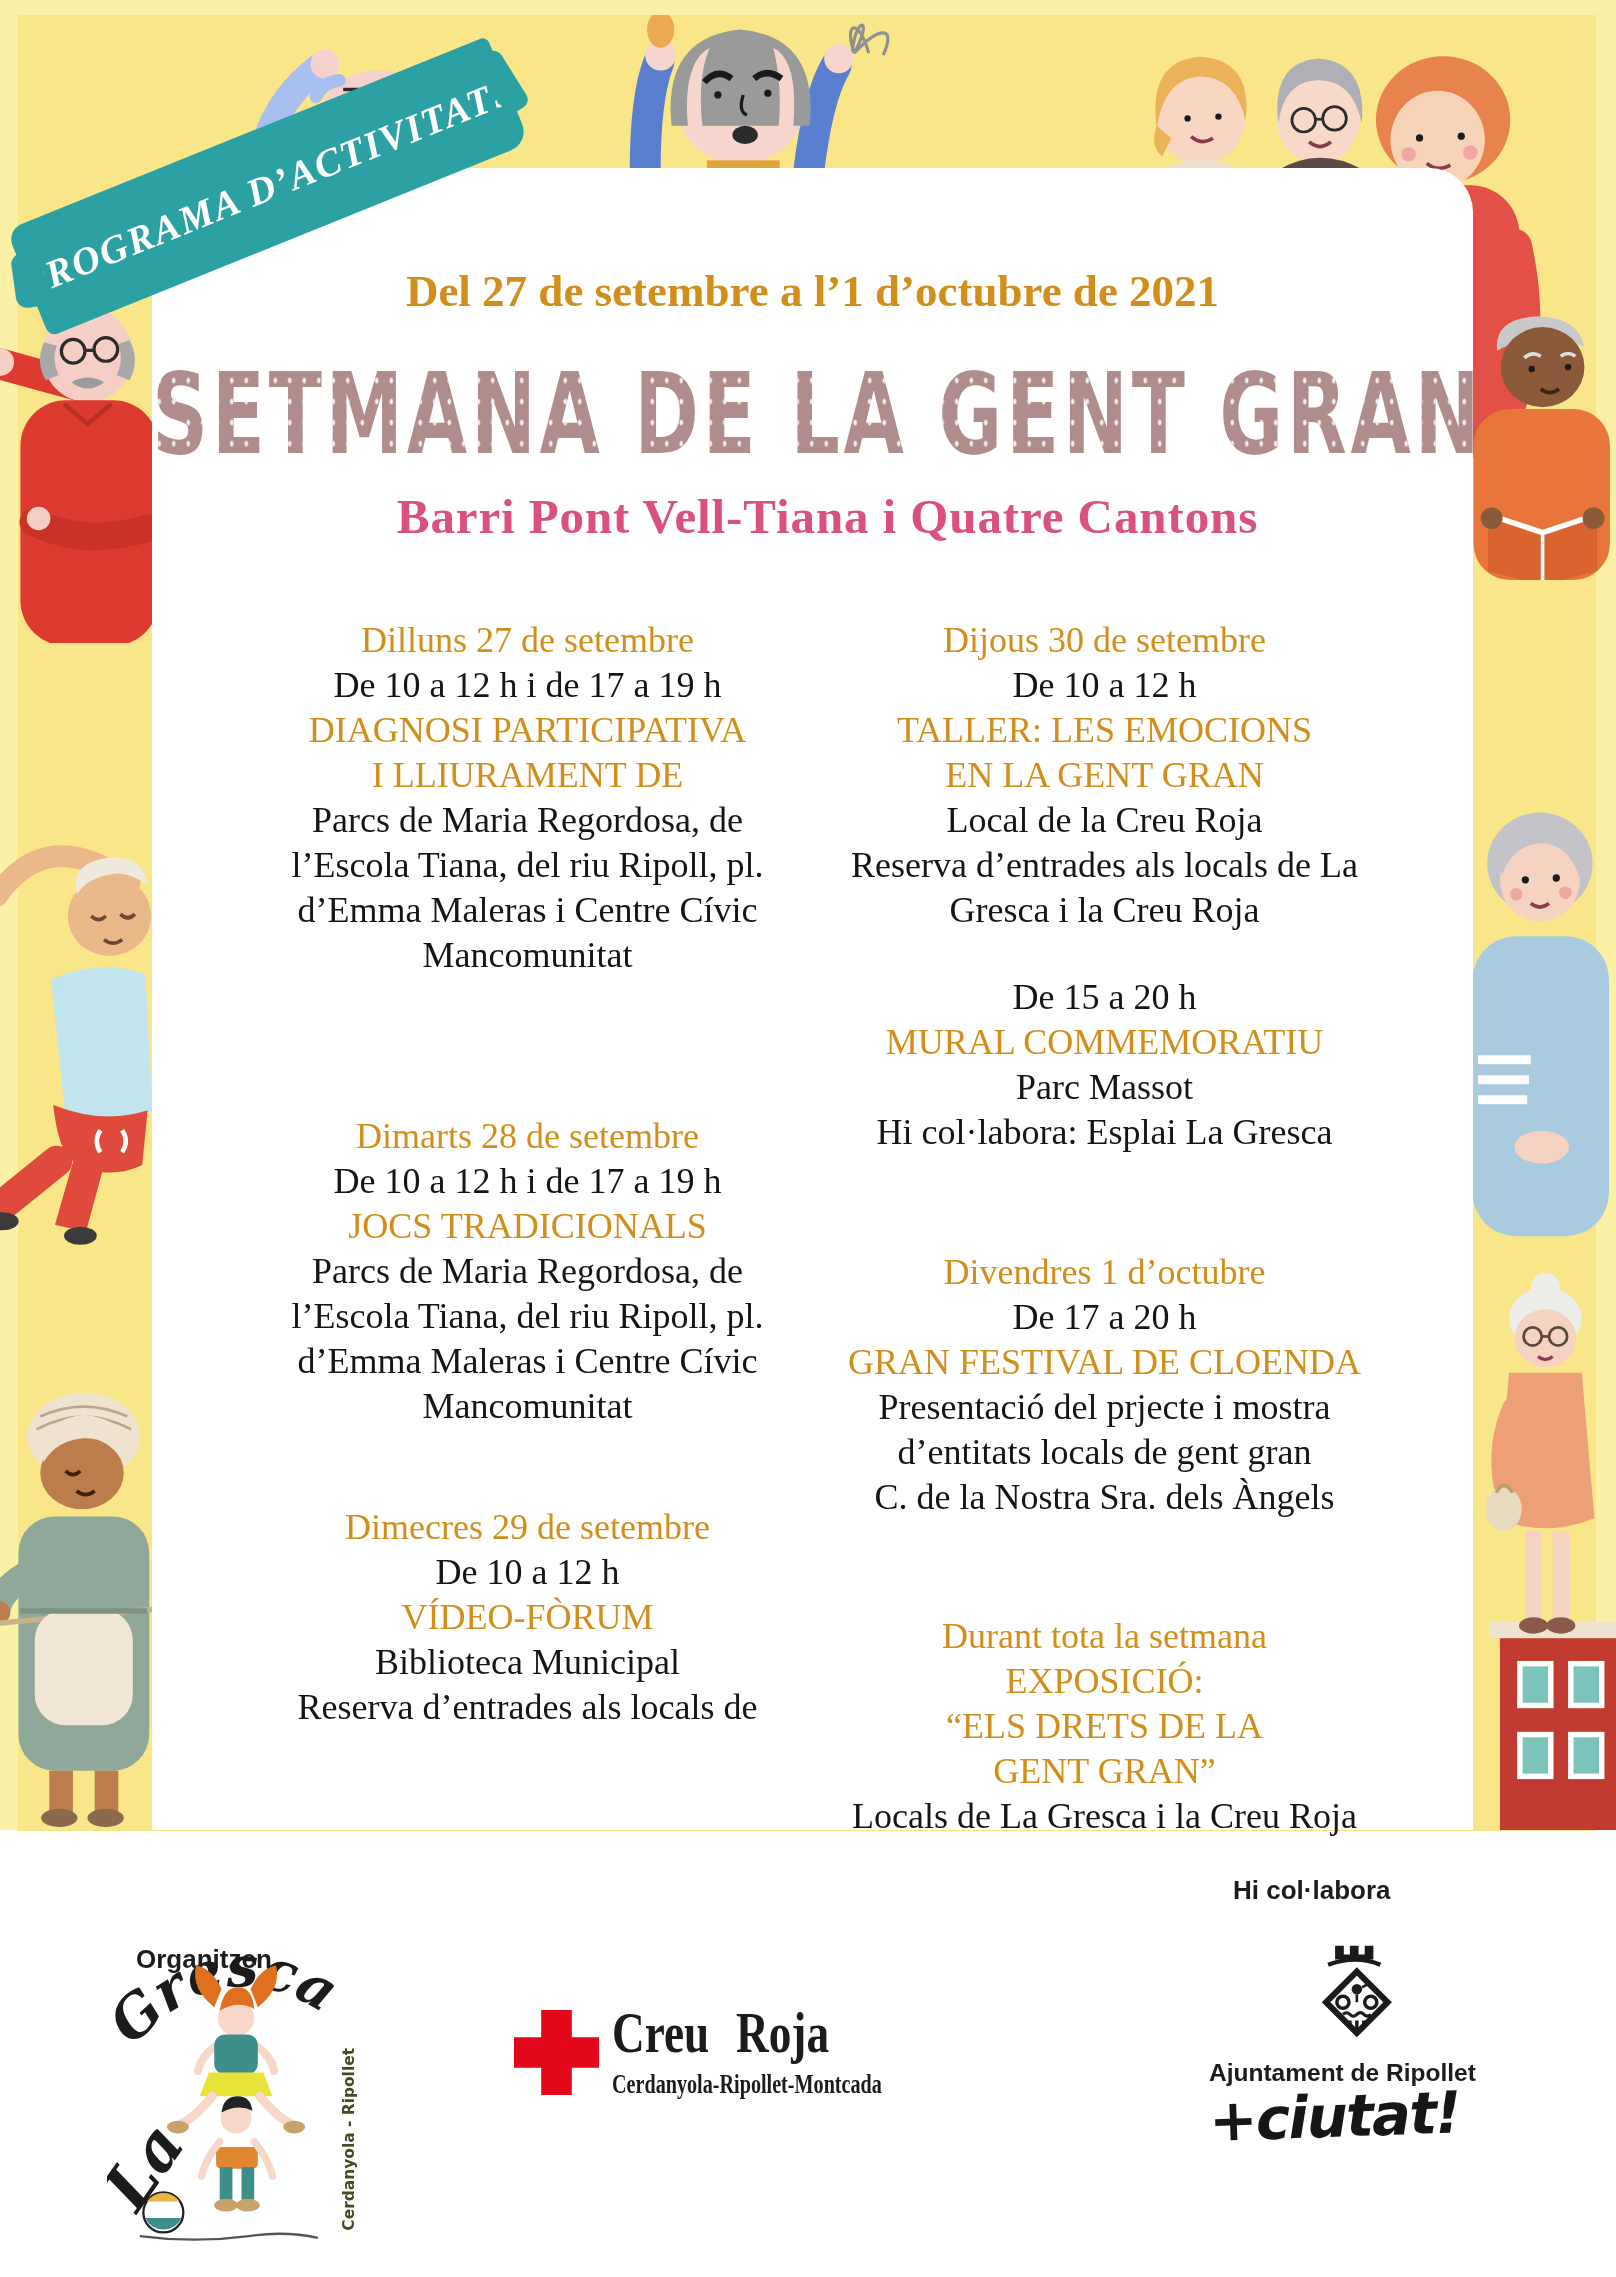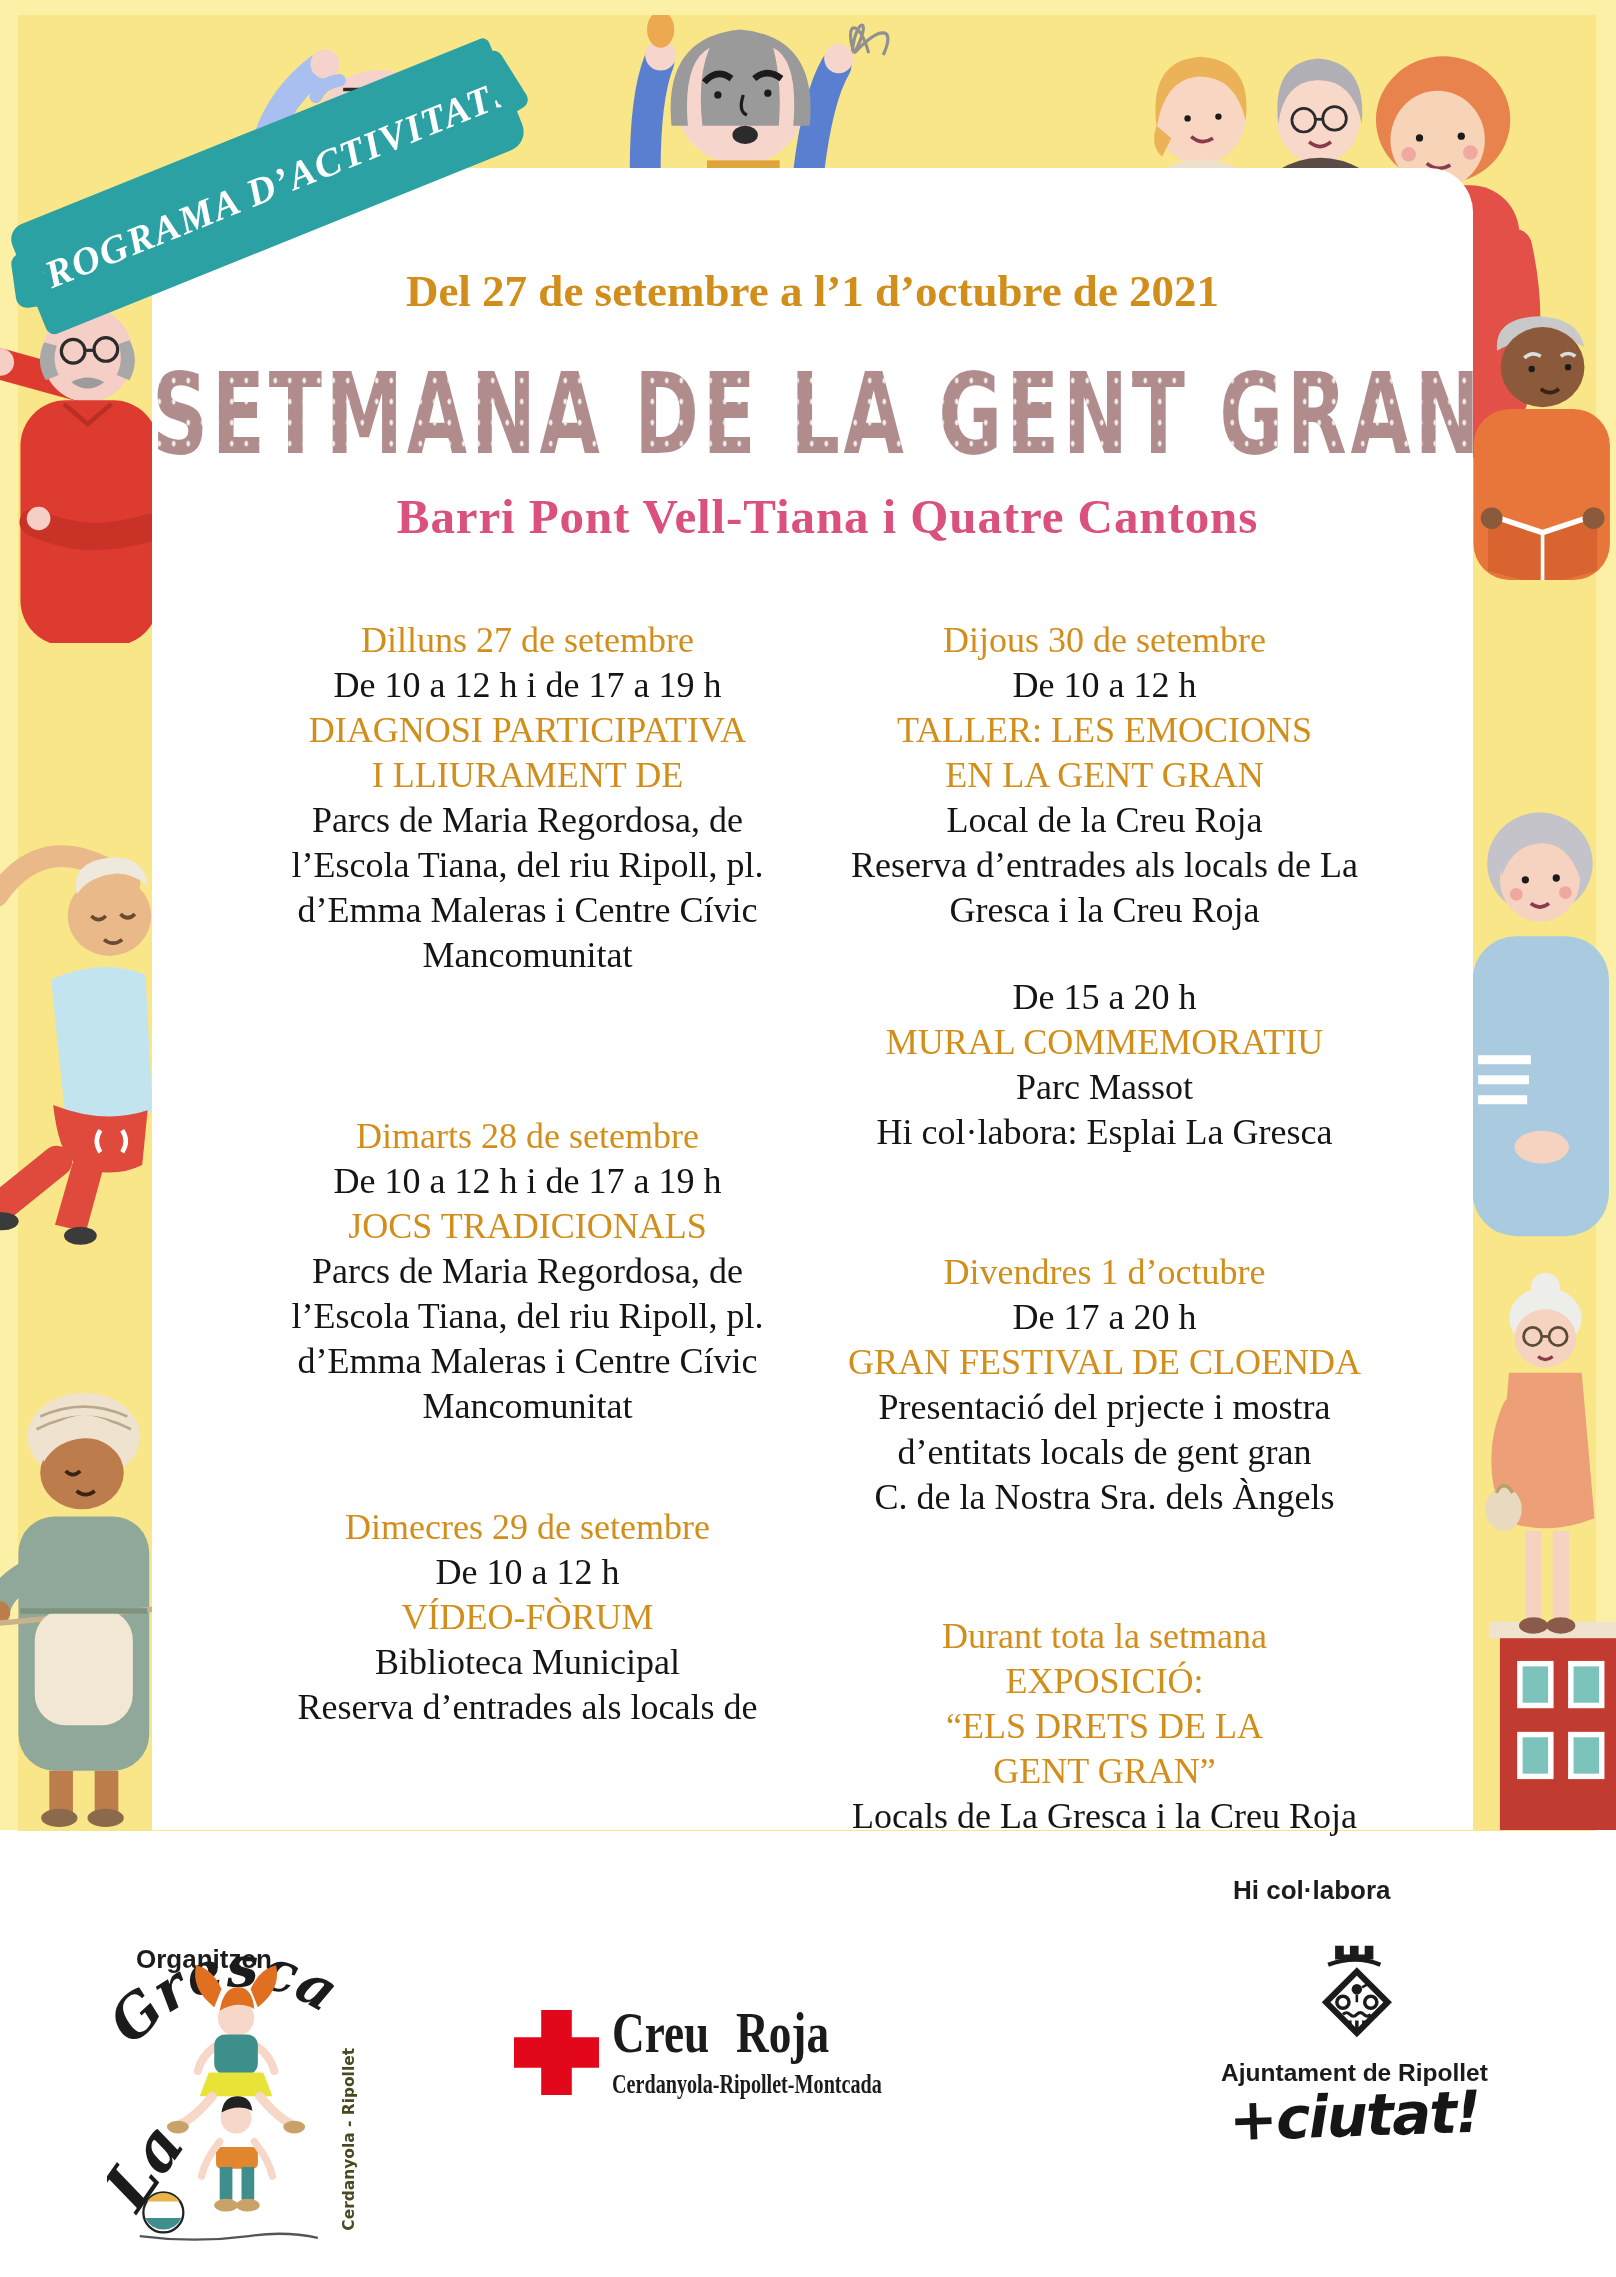--- a/index.html
+++ b/index.html
@@ -52,21 +52,21 @@
   .lbl-org { left:136px; top:1944px; }
   .lbl-col { left:1233px; top:1875px; }
 
   .creu-roja { position:absolute; left:514px; top:2006px; width:391px; height:114px; z-index:4; }
   .cr-cross { position:absolute; left:0; top:3.6px; width:85px; height:85px; }
   .cr-name { position:absolute; left:98px; top:-7.3px; font-weight:bold; font-size:58px; color:#1b1b1b;
              word-spacing:20px; transform:scaleX(.78); transform-origin:left top; white-space:nowrap; }
   .cr-sub  { position:absolute; left:98px; top:62px; font-weight:bold; font-size:28px; color:#1b1b1b;
              transform:scaleX(.72); transform-origin:left top; white-space:nowrap; }
 
-  .ajuntament { position:absolute; left:1209px; top:1937px; width:291px; height:255px; z-index:4; text-align:center; }
+  .ajuntament { position:absolute; left:1209px; top:1937px; width:291px; height:255px; z-index:4; text-align:left; }
   .aj-shield { position:absolute; left:100px; top:5.5px; width:87px; height:115px; }
   .aj-name { position:absolute; left:0; top:122px; width:291px; font-family:"Liberation Sans", sans-serif;
              font-weight:bold; font-size:24.5px; color:#1b1b1b; }
   .aj-tag  { position:absolute; left:0; top:145px; width:291px; font-family:"DejaVu Sans", sans-serif;
              font-weight:bold; font-style:italic; font-size:58px; letter-spacing:-1.8px; color:#161616;
              transform:rotate(-2deg); }
 
   .gresca-logo { position:absolute; left:107px; top:1929px; width:259px; height:318px; z-index:4; }
 </style>
 </head>

